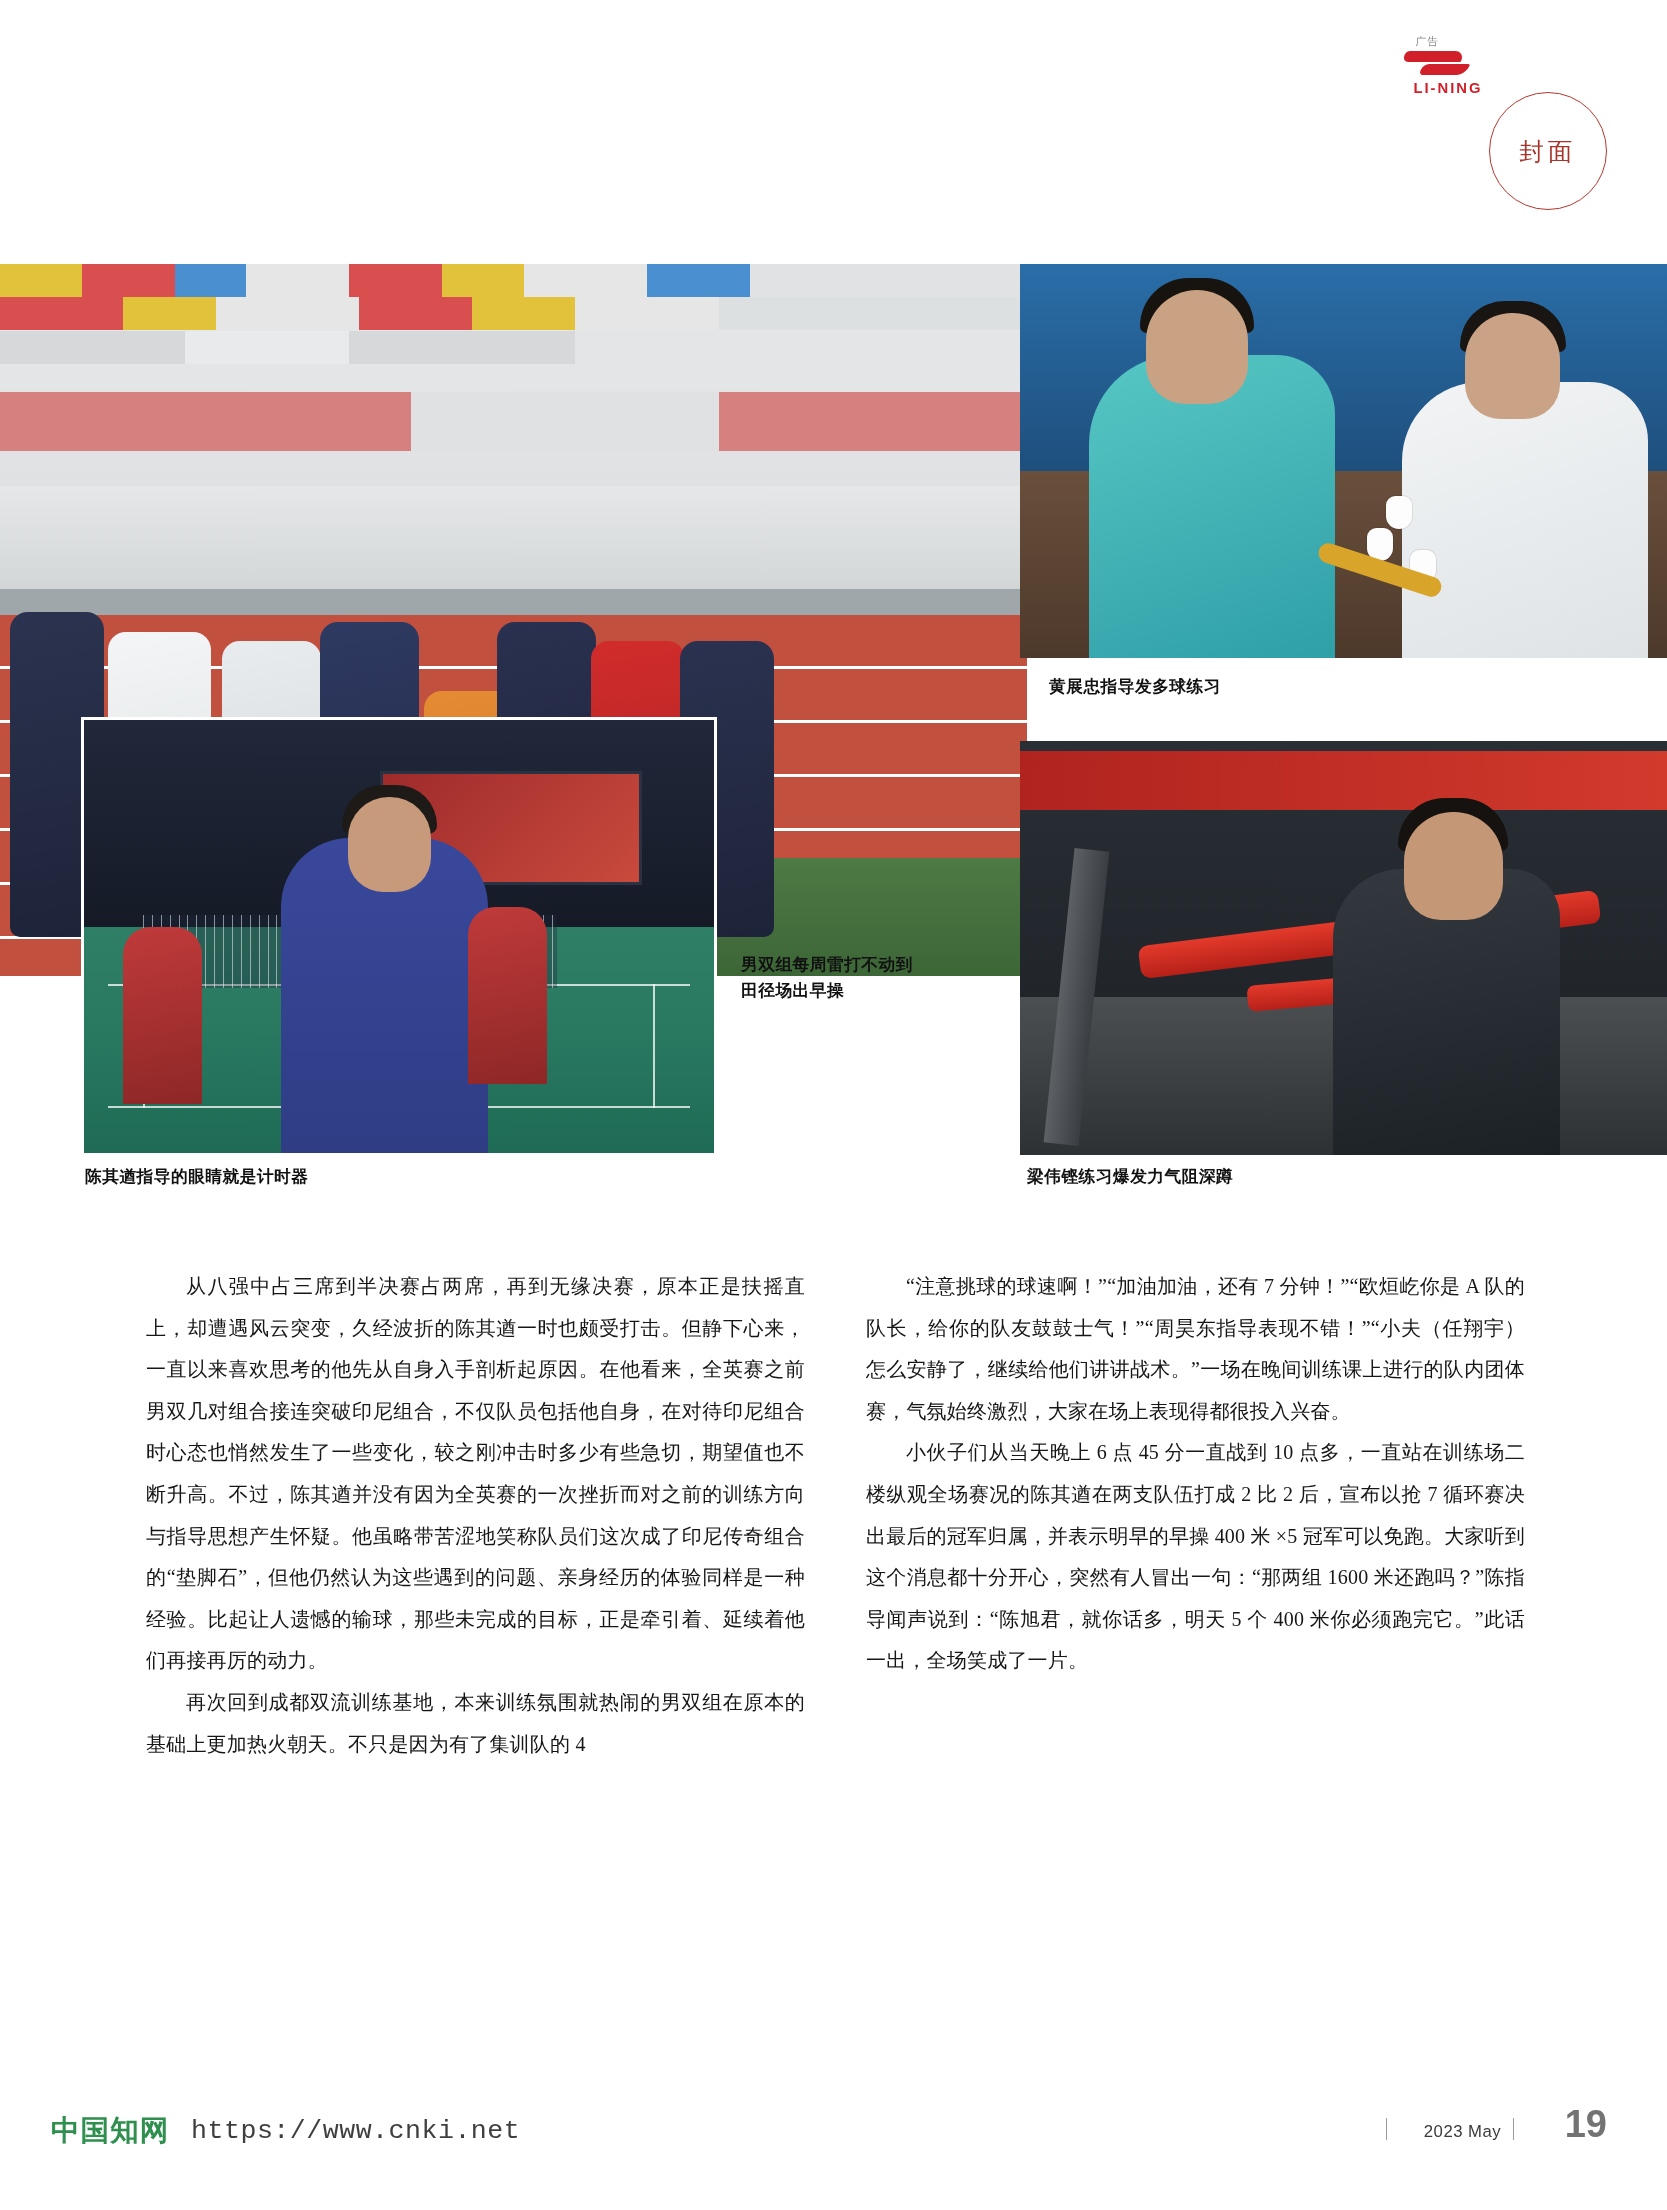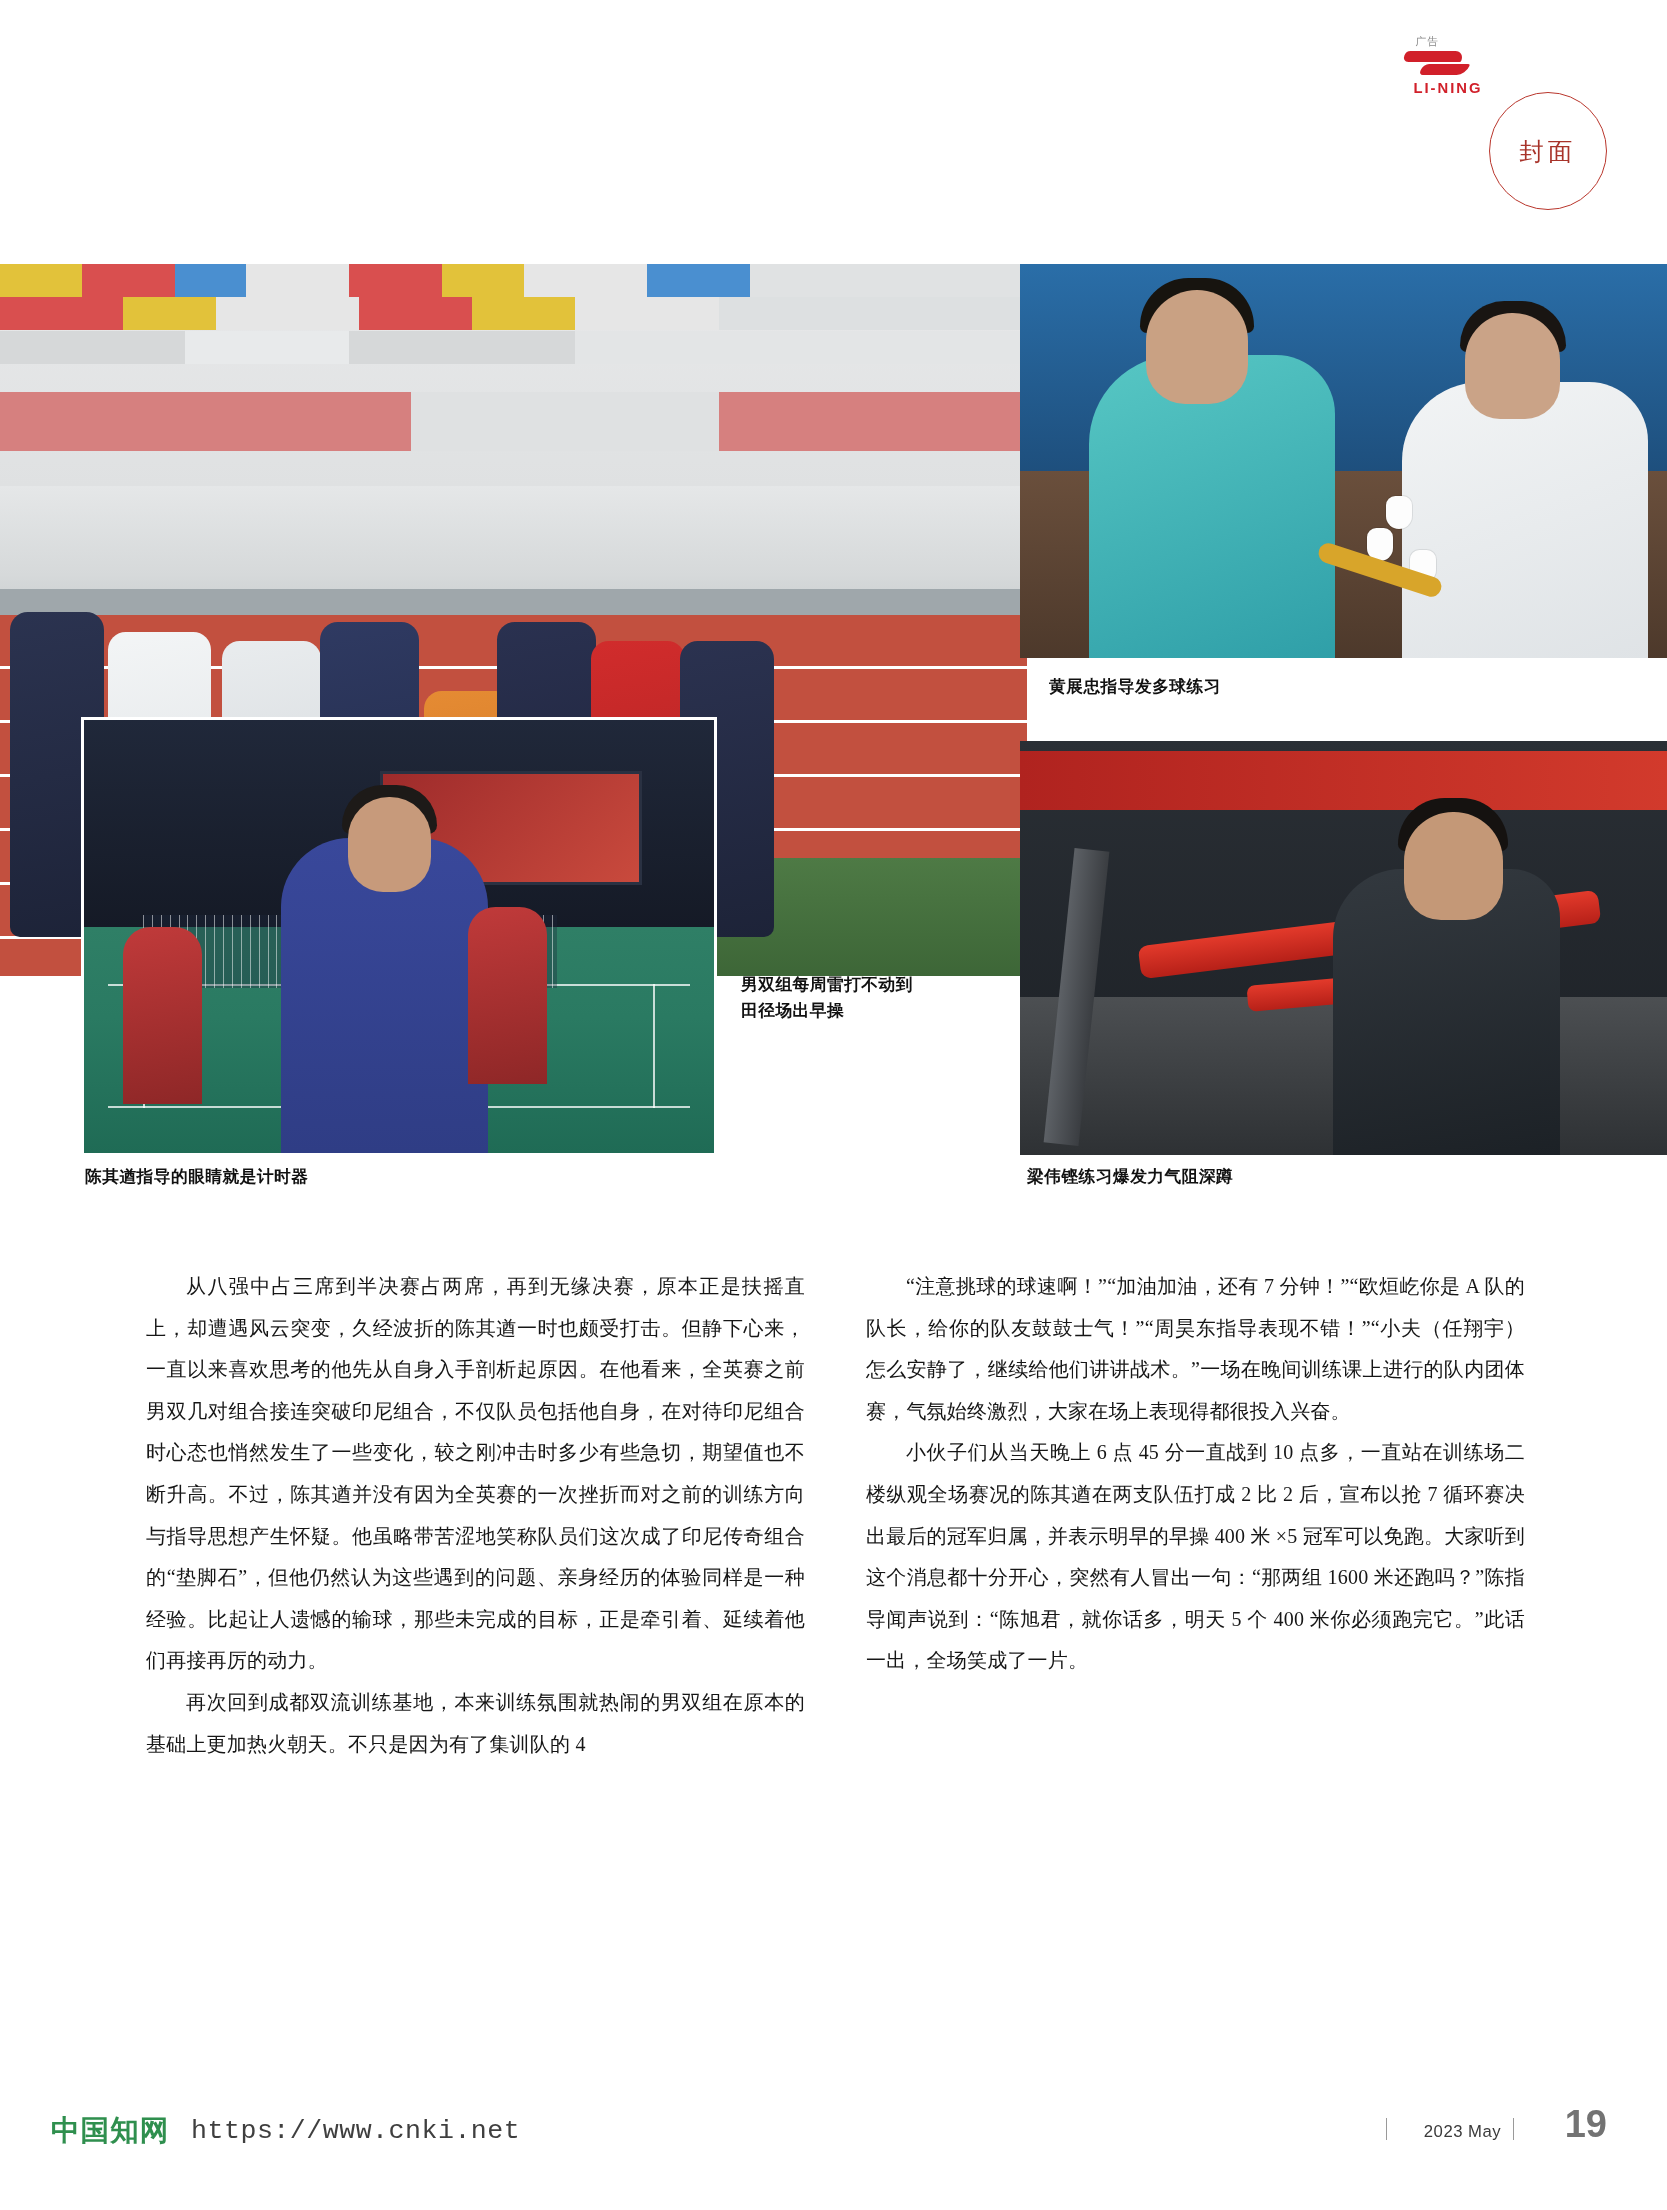--- a/index.html
+++ b/index.html
@@ -313,21 +313,21 @@
   .caption {
     position: absolute;
     font-family: "Liberation Sans", sans-serif;
     font-size: 16.7px;
     font-weight: bold;
     color: #111111;
     line-height: 1.55;
     letter-spacing: 0.5px;
   }
   #caption-multiball { left: 1027px; top: 674px; margin-left: 22px; }
-  #caption-running   { left: 741px;  top: 952px; width: 256px; margin-top: 20px; }
+  #caption-running   { left: 741px;  top: 952px; width: 256px; }
   #caption-coach     { left: 85px;   top: 1164px; }
   #caption-squat     { left: 1027px; top: 1164px; }
 
   
   .columns {
     position: absolute;
     left: 146px;
     top: 1266px;
     width: 1379px;
     height: 827px;

